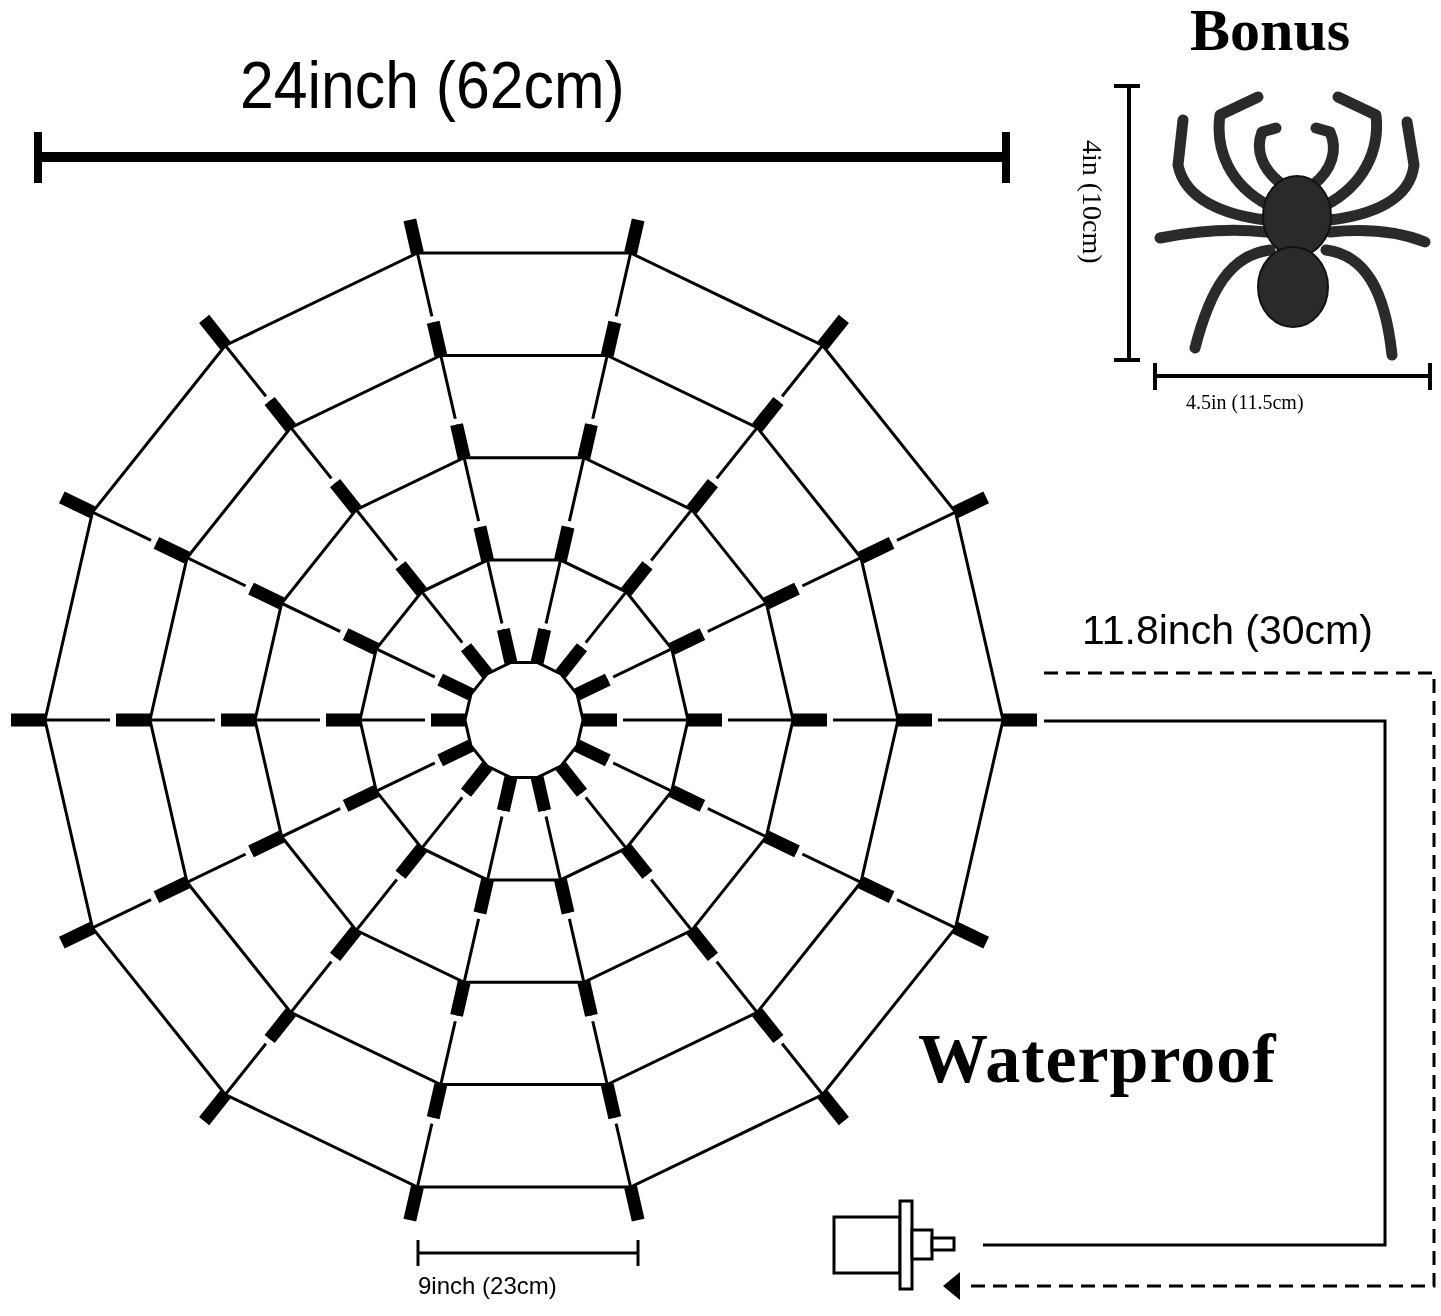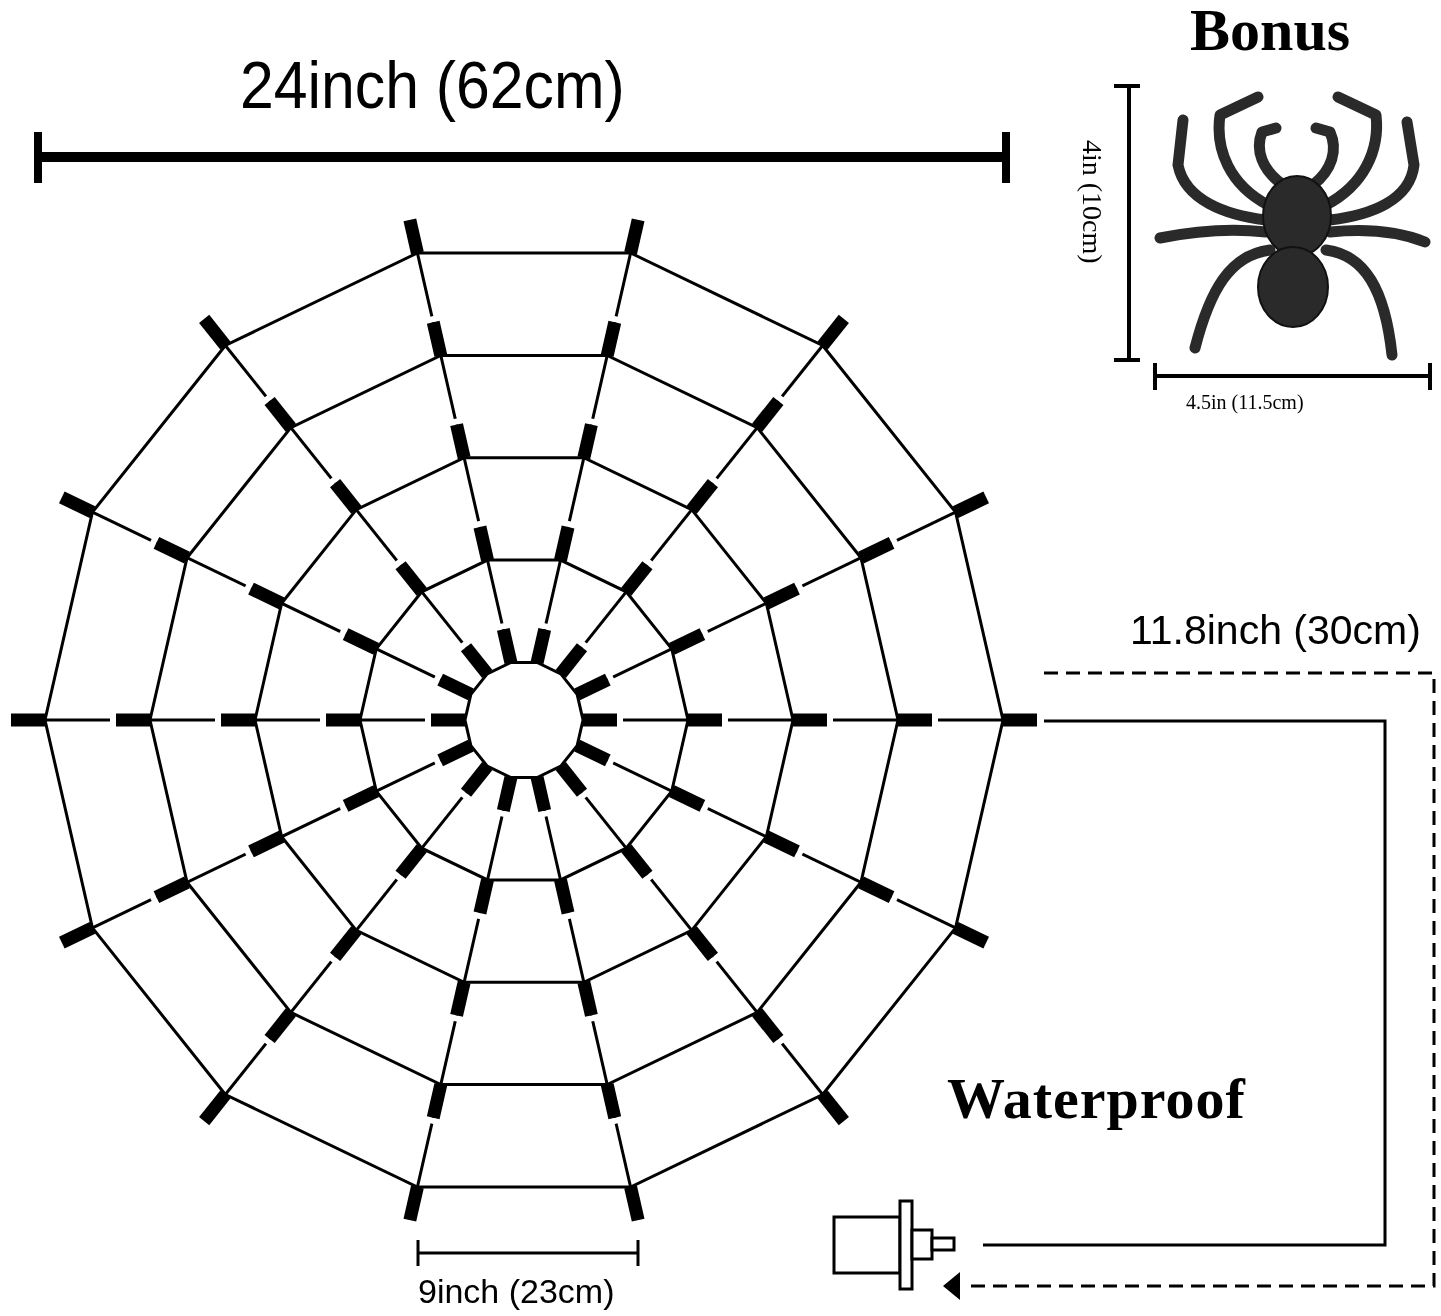--- a/index.html
+++ b/index.html
@@ -5,23 +5,23 @@
   html, body { margin: 0; padding: 0; background: #ffffff; }
   body { width: 1441px; height: 1316px; position: relative; overflow: hidden; font-family: "Liberation Sans", sans-serif; color: #000; }
   .abs { position: absolute; }
   #diagram { position: absolute; left: 0; top: 0; }
   .sans-label { font-family: "Liberation Sans", sans-serif; white-space: nowrap; line-height: 1; }
   .serif-label { font-family: "Liberation Serif", serif; white-space: nowrap; line-height: 1; }
   #title-width { left: 240px; top: 52px; font-size: 66px; transform: scaleX(0.92); transform-origin: left top; }
   #title-bonus { left: 1190px; top: 0px; font-size: 60px; font-weight: bold; }
   #label-spider-h { left: 1186px; top: 392px; font-size: 20px; }
   #label-spider-v { left: 1078px; top: 140px; font-size: 28px; writing-mode: vertical-rl; }
-  #label-cable { left: 1082px; top: 610px; font-size: 41px; margin-left: 48px; }
-  #label-waterproof { left: 918px; top: 1070px; font-size: 58px; font-weight: bold; letter-spacing: 1px; margin-left: 29px; }
-  #label-spacing { left: 418px; top: 1274px; font-size: 34px; }
+  #label-cable { left: 1082px; top: 610px; font-size: 41px; }
+  #label-waterproof { left: 918px; top: 1024px; font-size: 70px; font-weight: bold; letter-spacing: 1px; }
+  #label-spacing { left: 418px; top: 1274px; font-size: 24px; }
 </style>
 </head>
 <body>
 
 <svg id="diagram" width="1441" height="1316" viewBox="0 0 1441 1316" xmlns="http://www.w3.org/2000/svg">
 
   <g stroke="#000">
     <line x1="38" y1="157" x2="1006" y2="157" stroke-width="10"></line>
     <line x1="38" y1="132" x2="38" y2="183" stroke-width="8"></line>
     <line x1="1006" y1="132" x2="1006" y2="183" stroke-width="8"></line>

